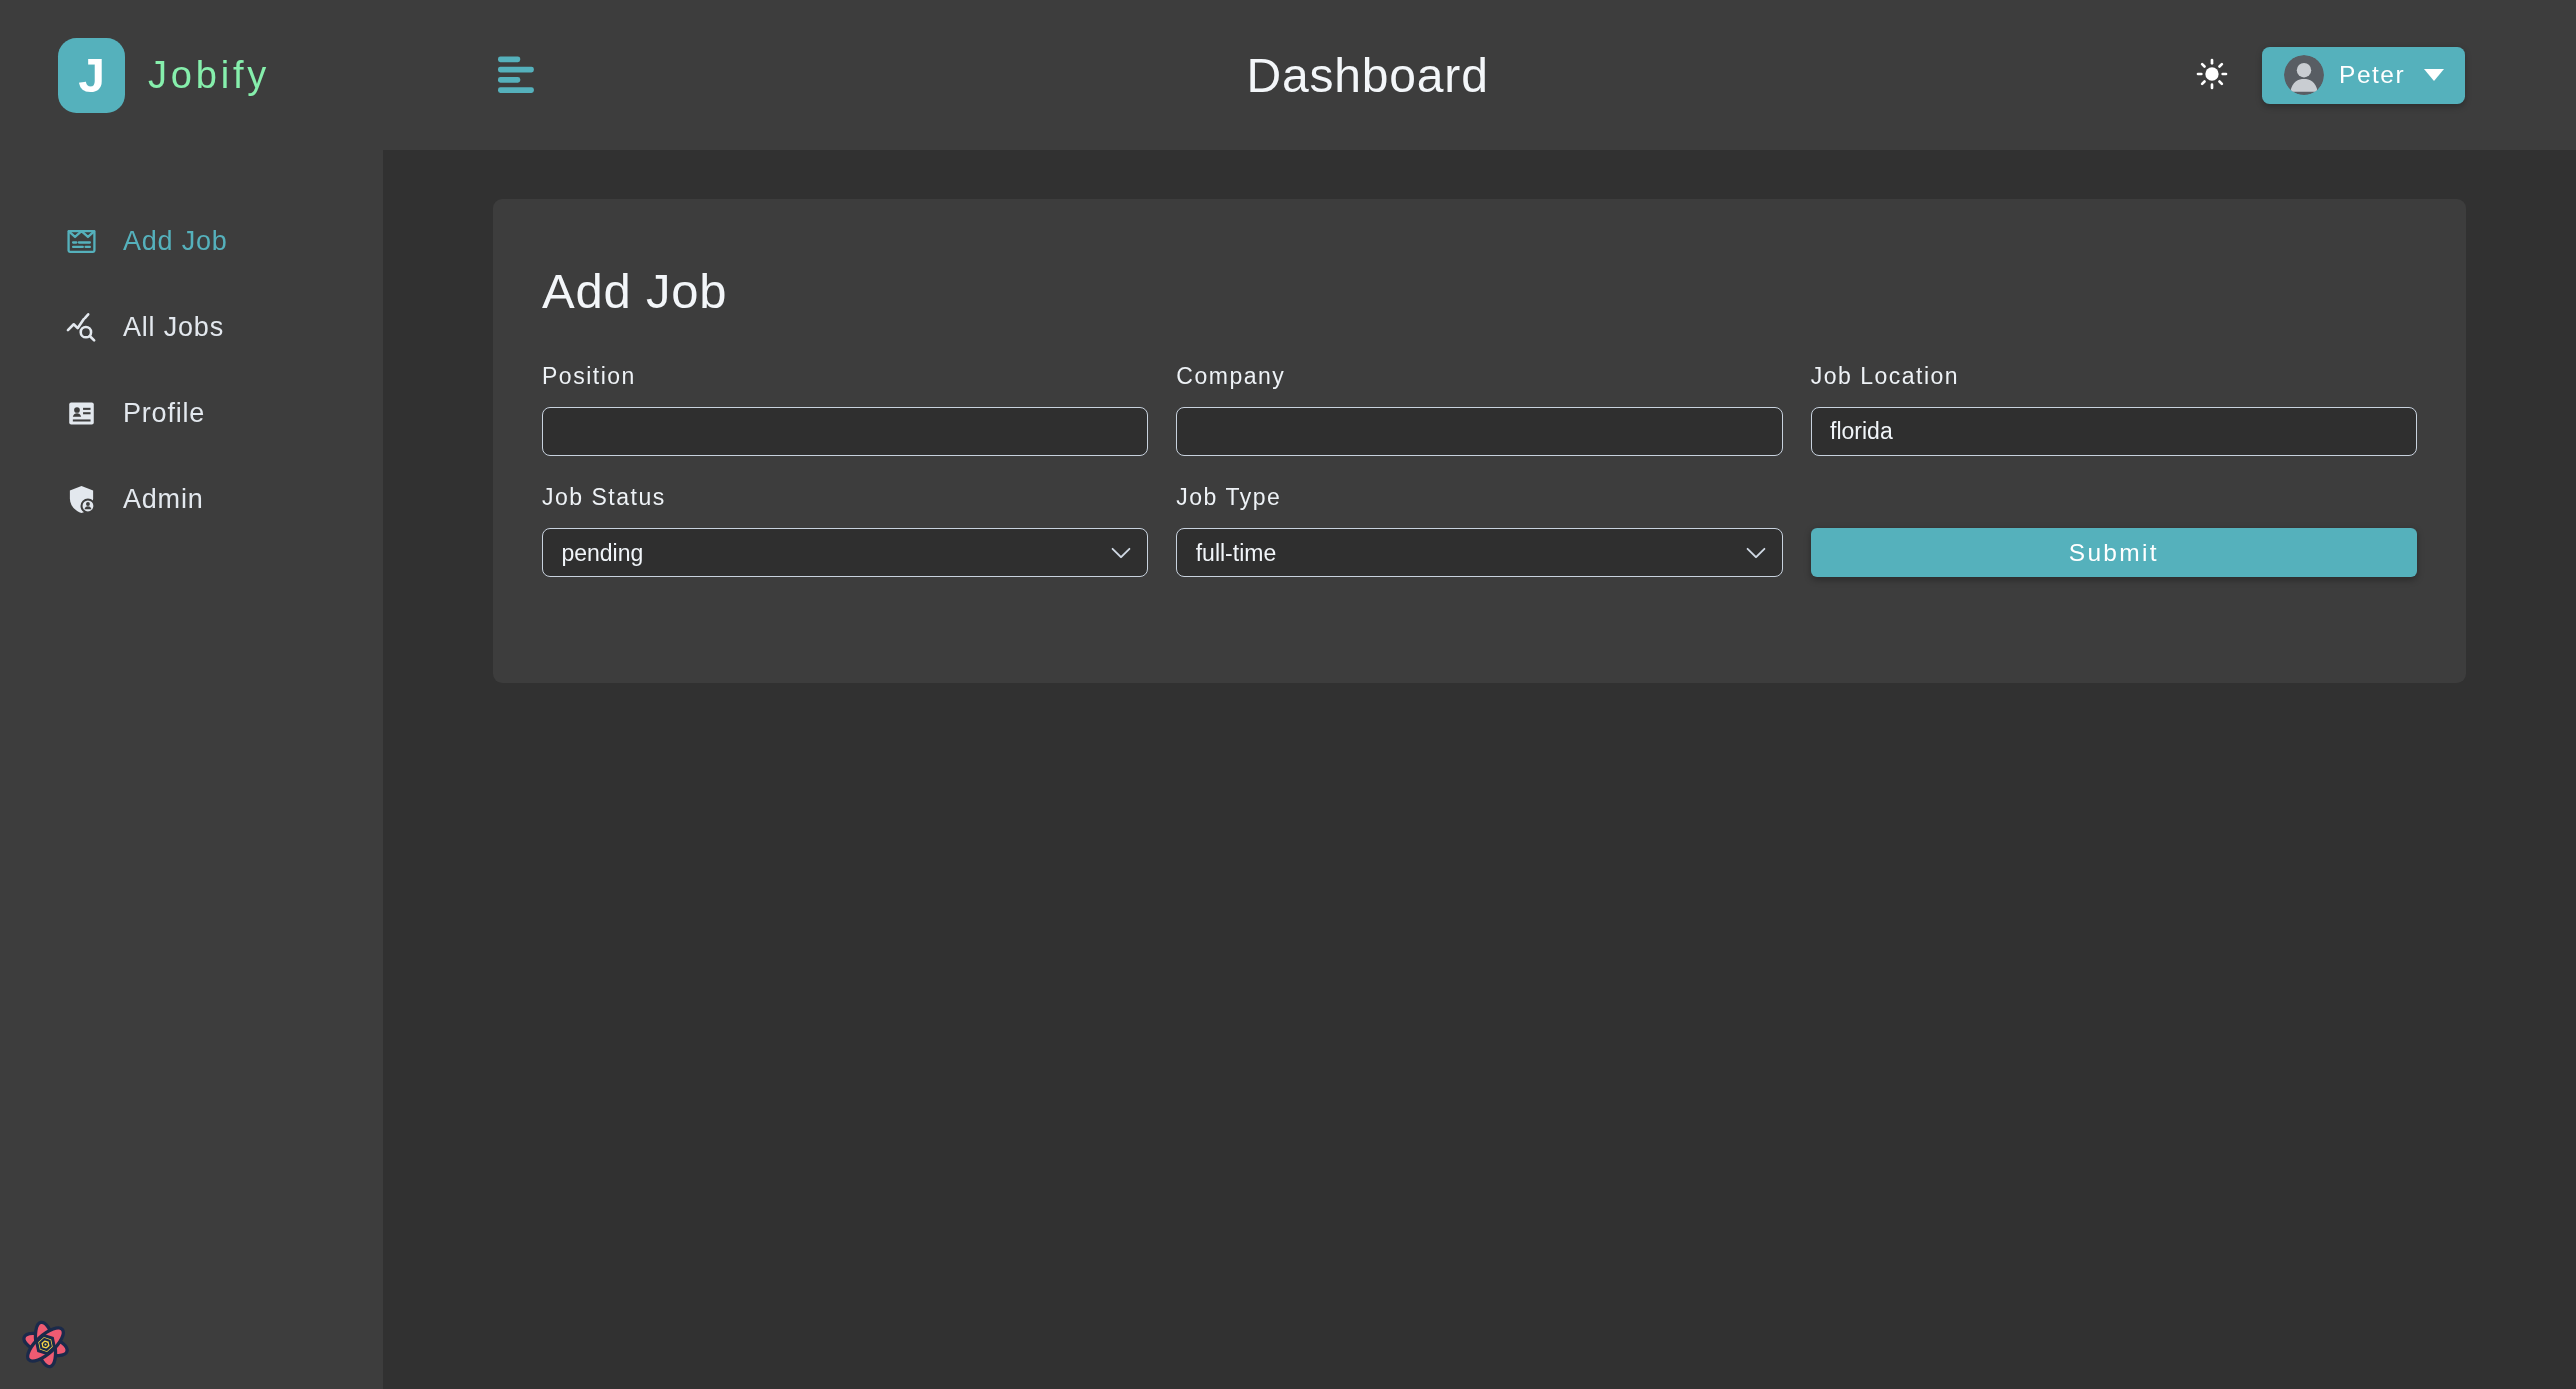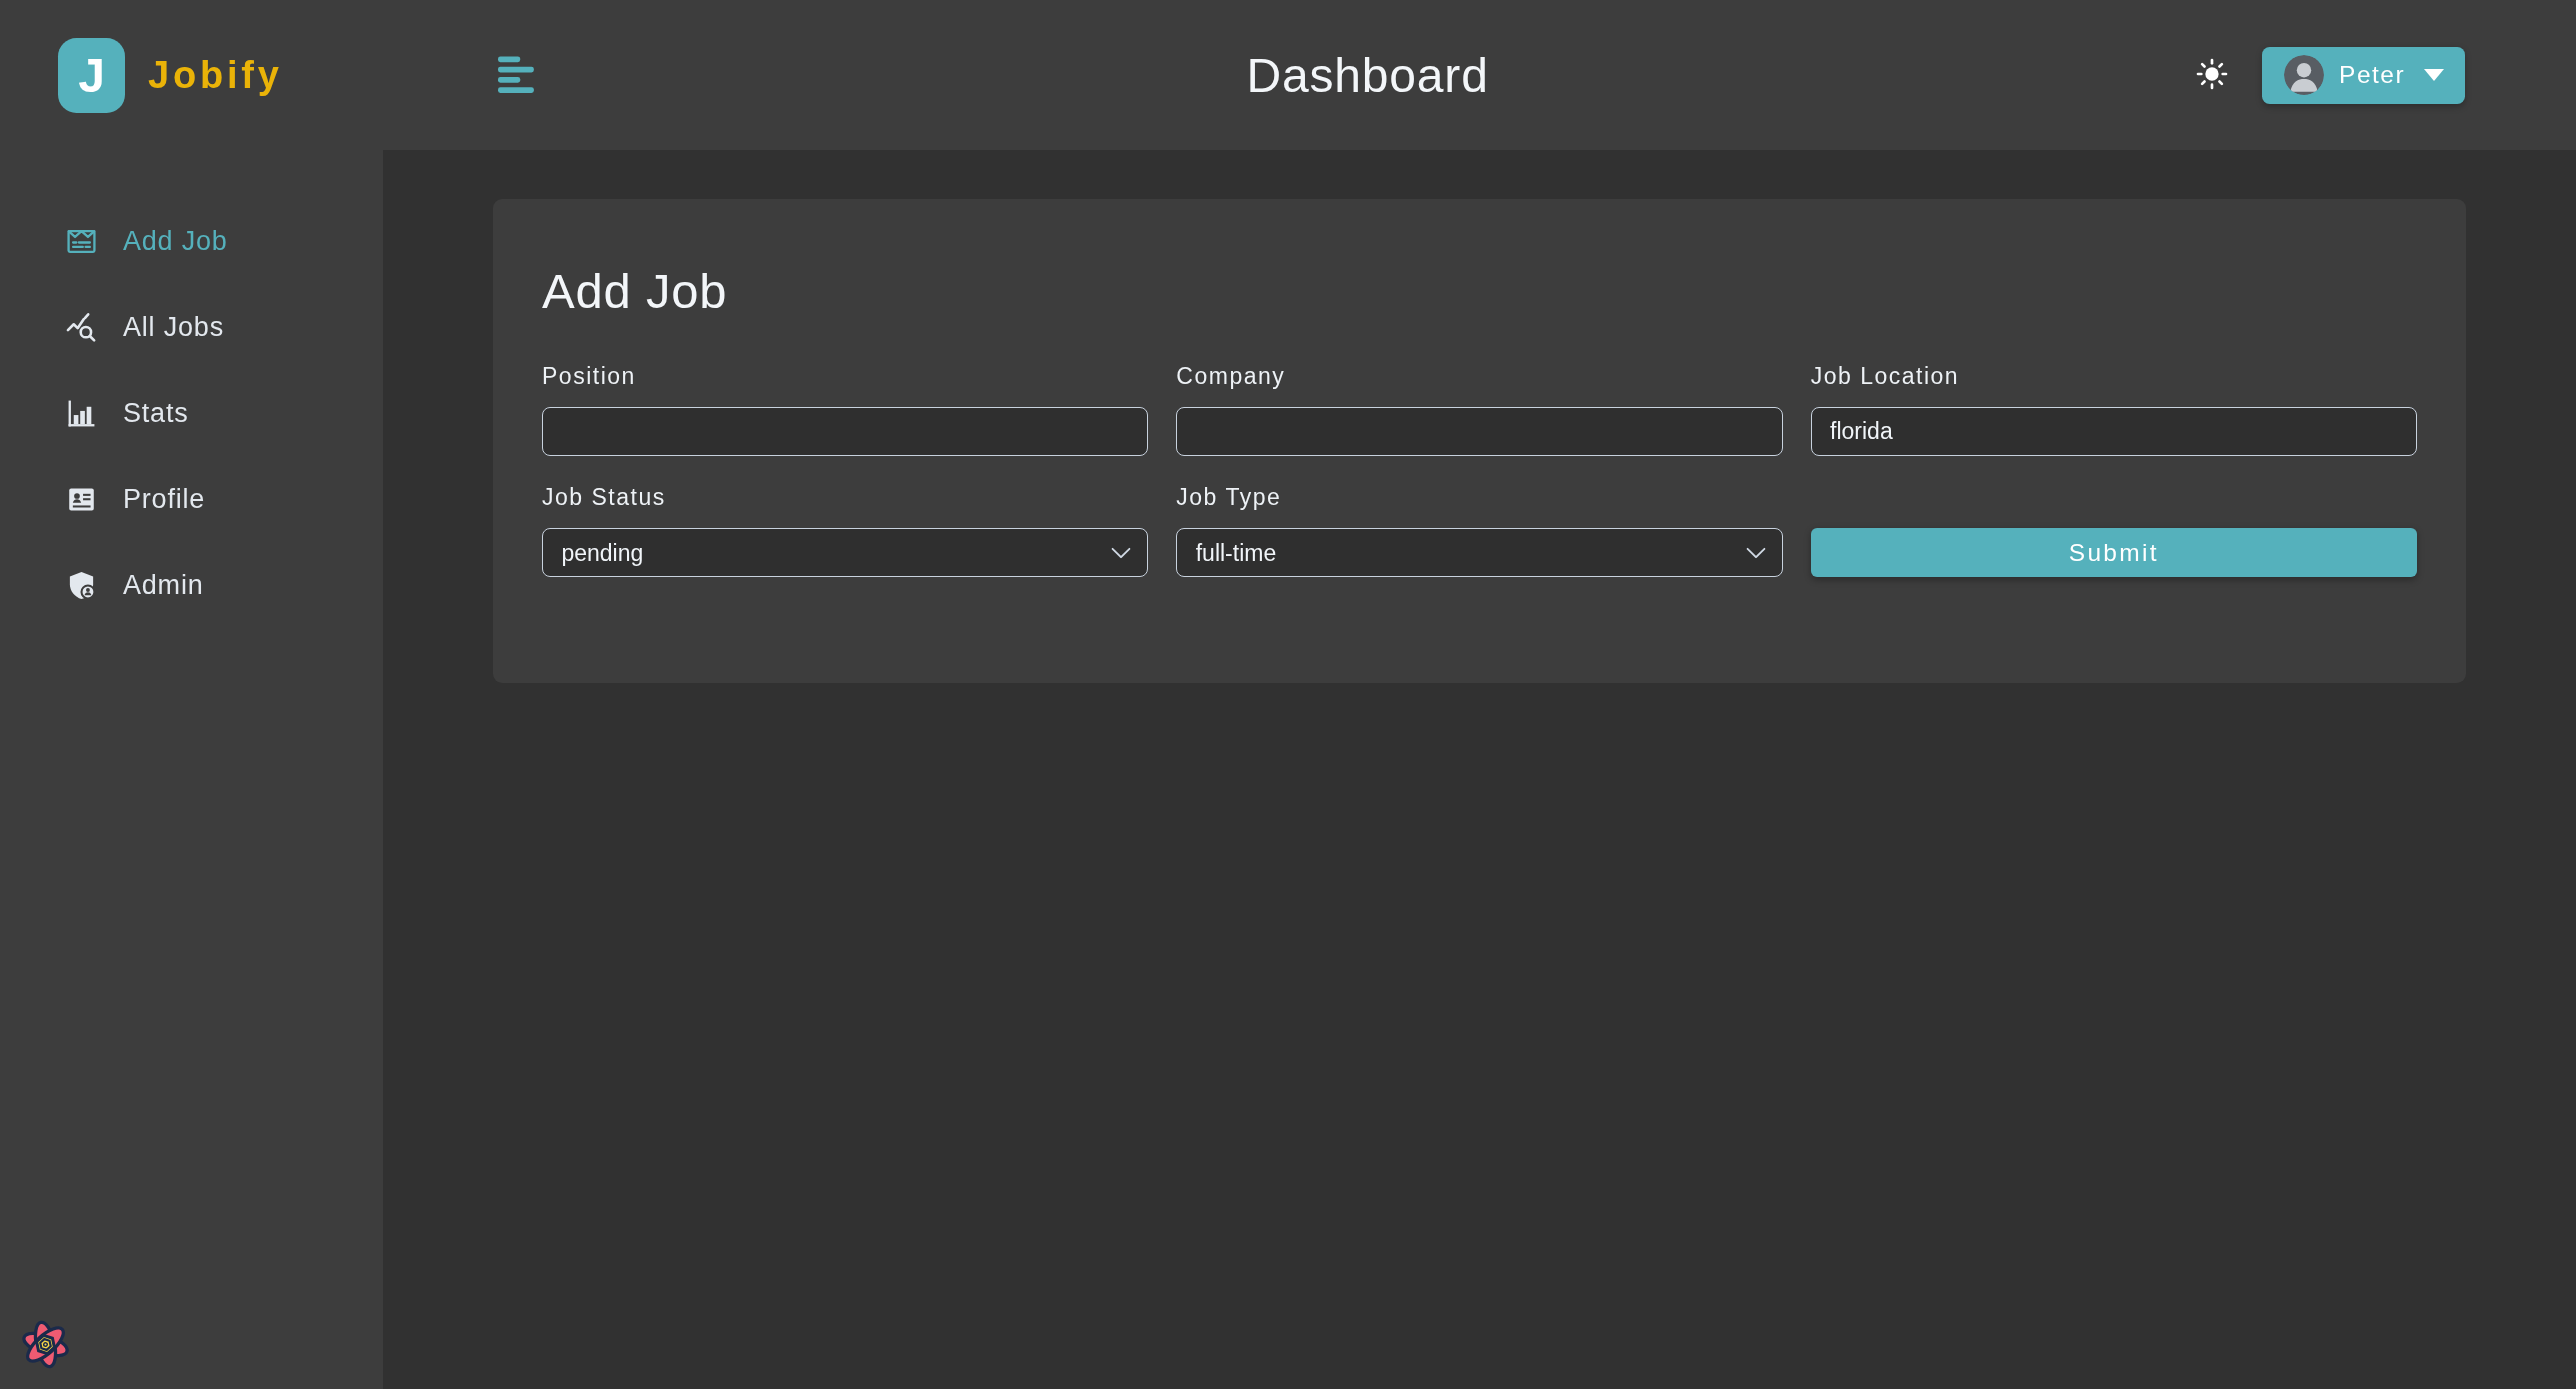--- a/index.html
+++ b/index.html
@@ -30,22 +30,22 @@
   }
   .logo-badge {
     width: 67px; height: 75px;
     border-radius: 18.4px;
     background: #55b1bc;
     color: #ffffff;
     font-size: 48px; font-weight: bold;
     display: flex; align-items: center; justify-content: center;
   }
   .logo-text {
-    color: #eab308;
-    font-size: 38px; font-weight: bold; letter-spacing: 3.8px;
+    color: #86efac;
+    font-size: 38px; font-weight: normal; letter-spacing: 3.8px;
   }
   .nav { margin-top: 48px; display: flex; flex-direction: column; }
   .nav-link {
     height: 86px;
     display: flex; align-items: center;
     padding-left: 66px; gap: 26px;
     color: #e3e8ee; font-size: 27px; letter-spacing: 0.8px;
     text-decoration: none; cursor: pointer;
   }
   .nav-link.active { color: #55b1bc; }
@@ -181,32 +181,20 @@
           <svg viewBox="0 0 24 24" fill="none" stroke="#e3e8ee" stroke-width="2" stroke-linecap="round" stroke-linejoin="round">
             <path d="M1.5 14 L6 9.5 L9 12.5 L13.8 5.5"></path>
             <path d="M14.8 4.6 L17.2 1.8"></path>
             <circle cx="15.4" cy="15.6" r="4"></circle>
             <path d="M18.4 18.6 L21.8 22"></path>
           </svg>
         </span>
         <span class="nav-label">All Jobs</span>
       </a>
 
-      <a class="nav-link">
-        <span class="nav-icon">
-          <svg viewBox="0 0 24 24" fill="#e3e8ee">
-            <rect x="2" y="2" width="1.8" height="20"></rect>
-            <rect x="2" y="20.2" width="20" height="1.8"></rect>
-            <rect x="6" y="13.2" width="3.6" height="7"></rect>
-            <rect x="11" y="10" width="3.6" height="10.2"></rect>
-            <rect x="16" y="6.8" width="3.6" height="13.4"></rect>
-          </svg>
-        </span>
-        <span class="nav-label">Stats</span>
-      </a>
 
       <a class="nav-link">
         <span class="nav-icon">
           <svg viewBox="0 0 24 24">
             <rect x="2.5" y="3.5" width="19" height="17" rx="1.5" fill="#e3e8ee"></rect>
             <g fill="#3d3d3d">
               <circle cx="8.5" cy="9.3" r="2.2"></circle>
               <path d="M5.3 14.6 C5.9 12.4 7.1 11.9 8.5 11.9 C9.9 11.9 11.1 12.4 11.7 14.6 Z"></path>
               <rect x="13.2" y="7.6" width="5.8" height="1.6"></rect>
               <rect x="13.2" y="11" width="5.8" height="1.6"></rect>

